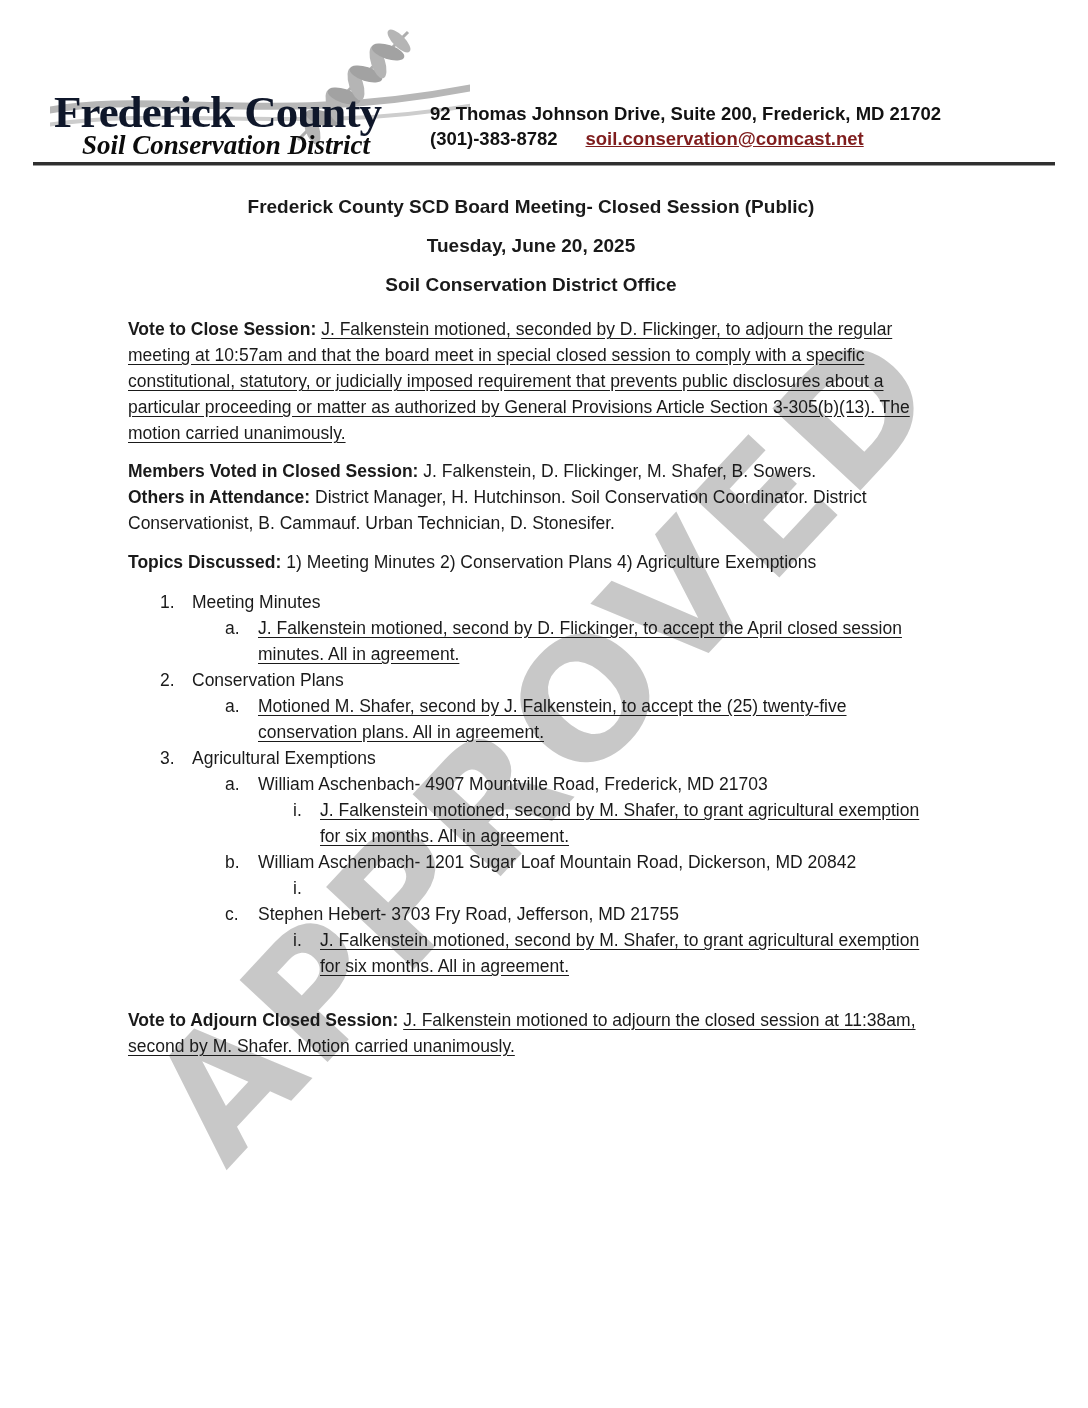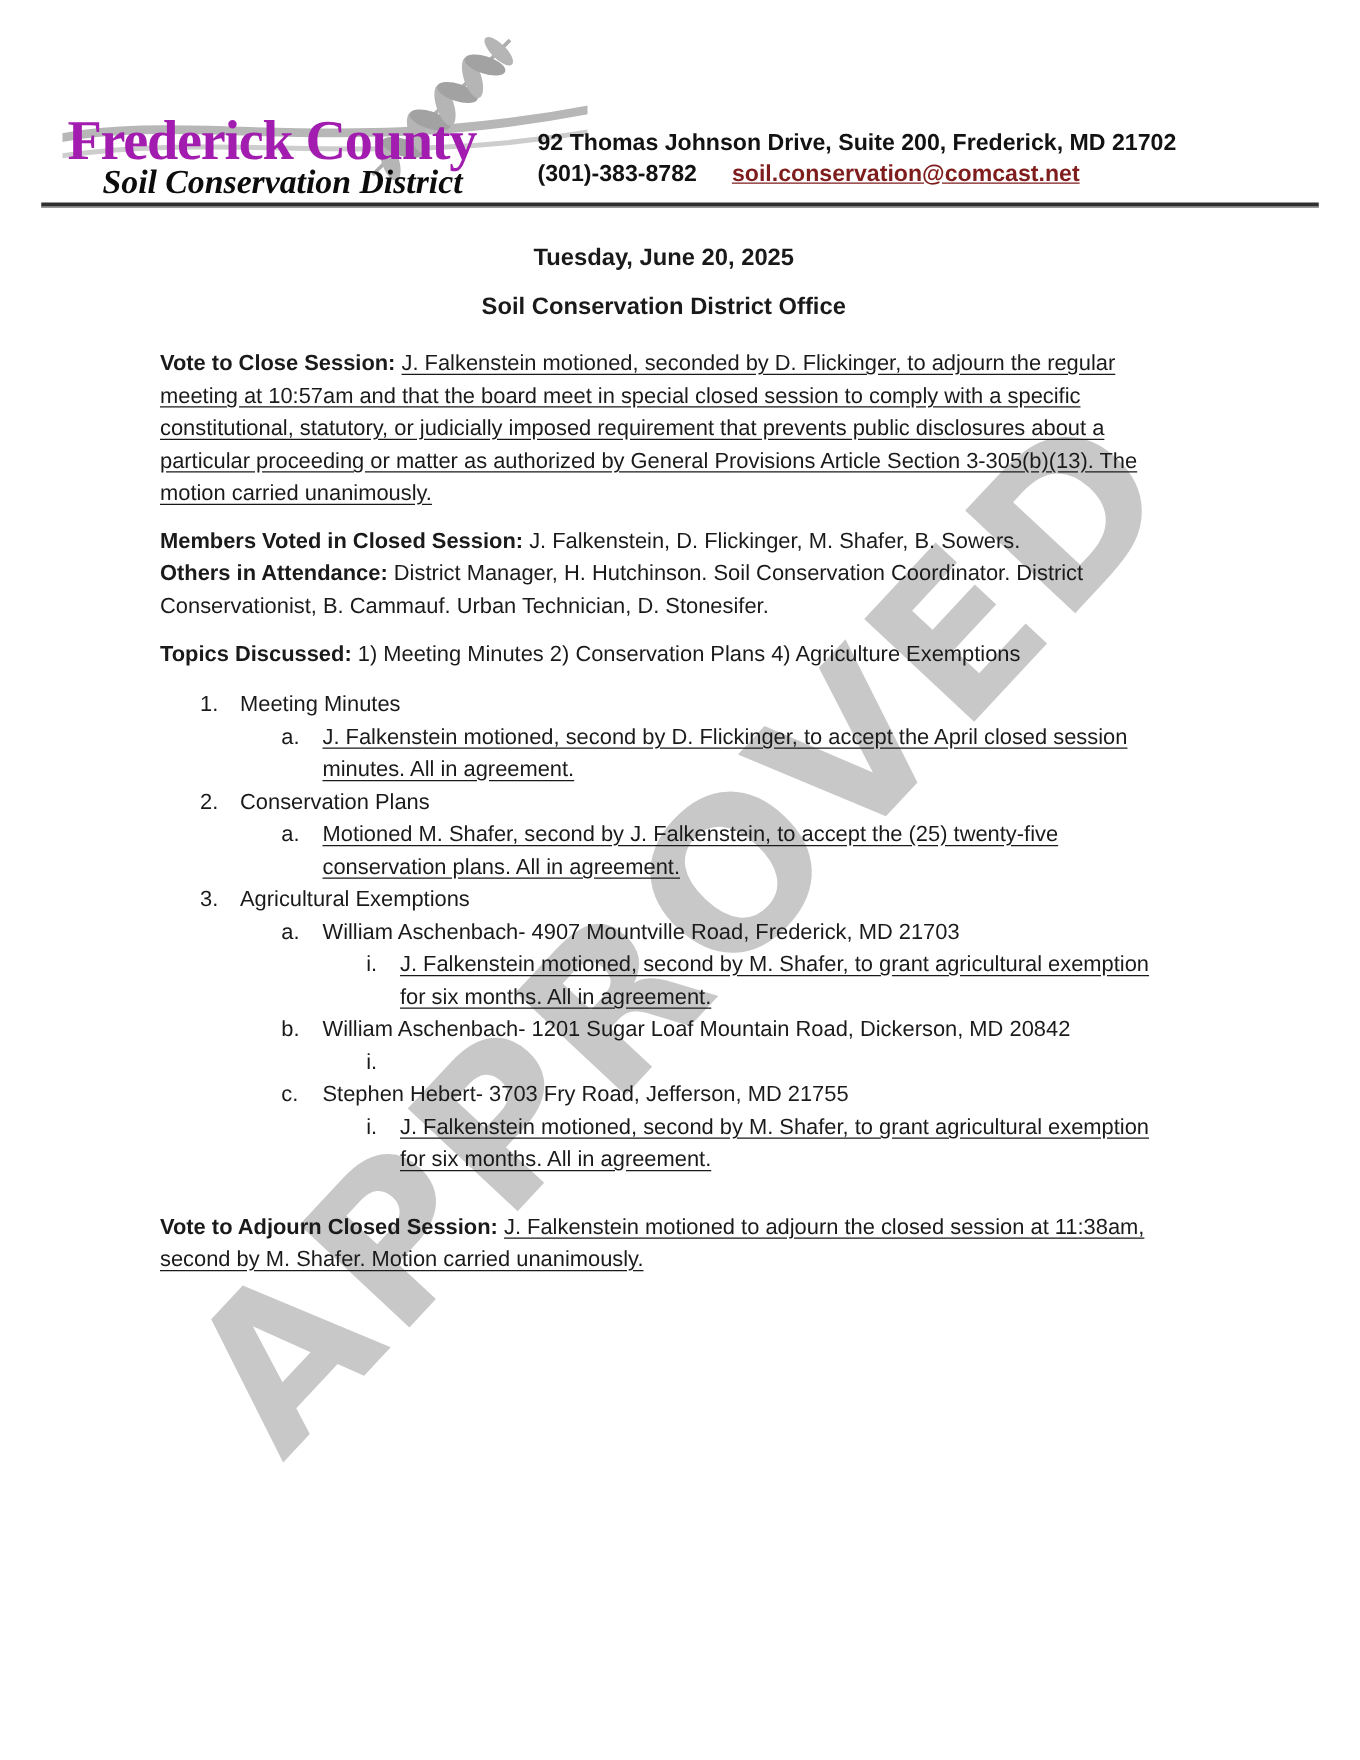--- a/index.html
+++ b/index.html
@@ -30,21 +30,21 @@
   .content { position:relative; z-index:1; }
 
   
   .header { position:relative; height:166px; }
   .logo { position:absolute; left:50px; top:28px; width:390px; height:138px; }
   .logo-art { position:absolute; left:0; top:0; }
   .logo-title {
     position:absolute; left:4px; top:62px;
     font-family:"Liberation Serif", serif;
     font-weight:bold; font-size:45px; line-height:1;
-    letter-spacing:-1px; color:#a21caf; white-space:nowrap;
+    letter-spacing:-1px; color:#0f172a; white-space:nowrap;
   }
   .logo-sub {
     position:absolute; left:32px; top:104px;
     font-family:"Liberation Serif", serif;
     font-weight:bold; font-style:italic; font-size:27px; line-height:1;
     color:#0c0c0c; white-space:nowrap;
   }
   .addr {
     position:absolute; left:430px; top:101px;
     font-size:18.5px; font-weight:600; line-height:25px; color:#121212;
@@ -110,20 +110,21 @@
         <div>
           <span>(301)-383-8782</span><a href="#">soil.conservation@comcast.net</a>
         </div>
       </div>
 
       <div class="rule"></div>
     </div>
 
     <div class="main">
 
+      <div class="title">Frederick County SCD Board Meeting- Closed Session (Public)</div>
       <div class="title">Tuesday, June 20, 2025</div>
       <div class="title">Soil Conservation District Office</div>
 
       <p class="para p-close"><span class="lbl">Vote to Close Session:</span>
 <span class="u">J. Falkenstein motioned, seconded by D. Flickinger, to adjourn the regular meeting at 10:57am and that the board meet in special closed session to comply with a specific constitutional, statutory, or judicially imposed requirement that prevents public disclosures about a particular proceeding or matter as authorized by General Provisions Article Section 3-305(b)(13). The motion carried unanimously.</span></p>
 
       <p class="para p-members"><span class="lbl">Members Voted in Closed Session:</span>
 <span>J. Falkenstein, D. Flickinger, M. Shafer, B. Sowers.</span><br>
 <span class="lbl">Others in Attendance:</span>
 <span>District Manager, H. Hutchinson. Soil Conservation Coordinator. District Conservationist, B. Cammauf. Urban Technician, D. Stonesifer.</span></p>

